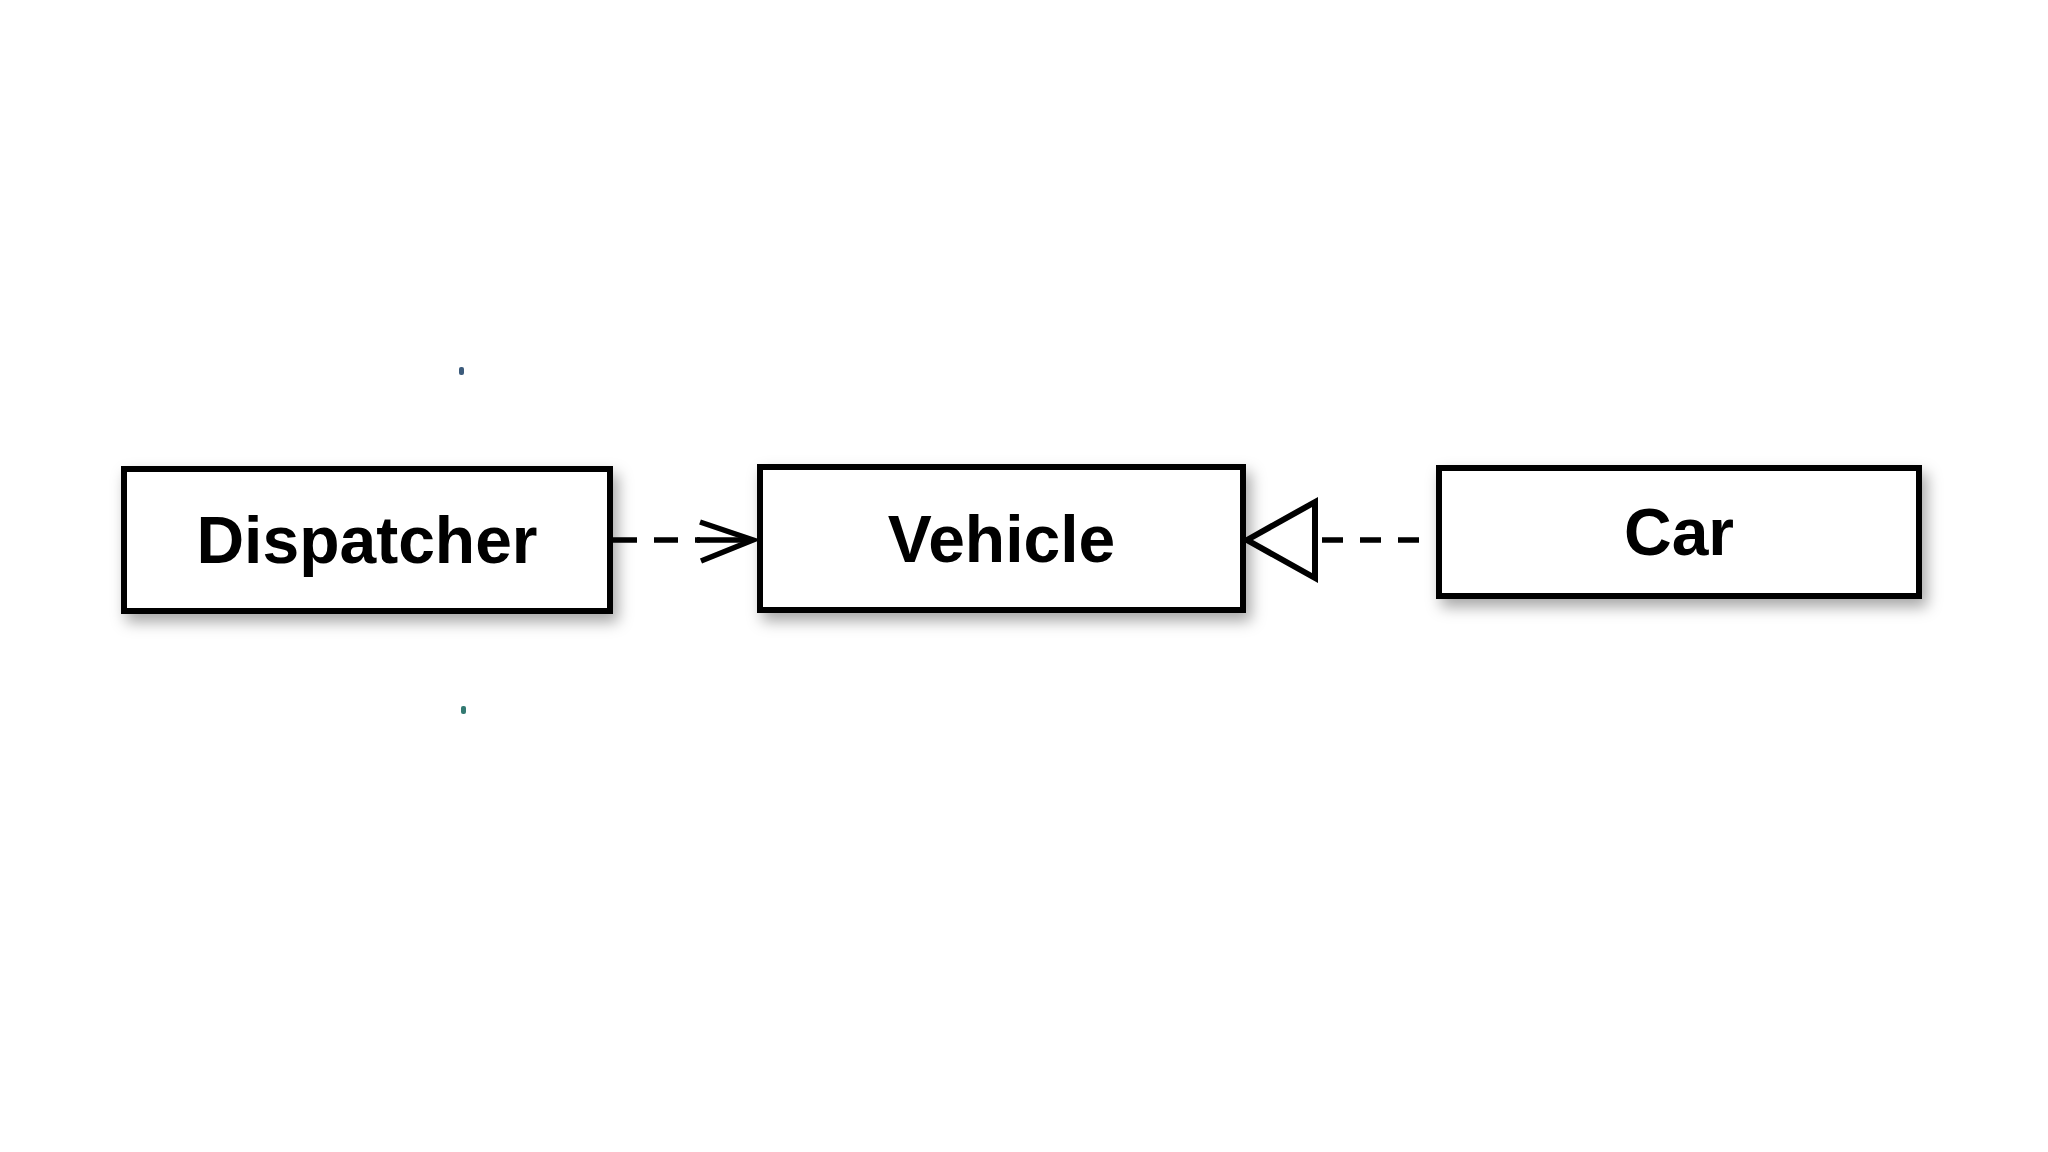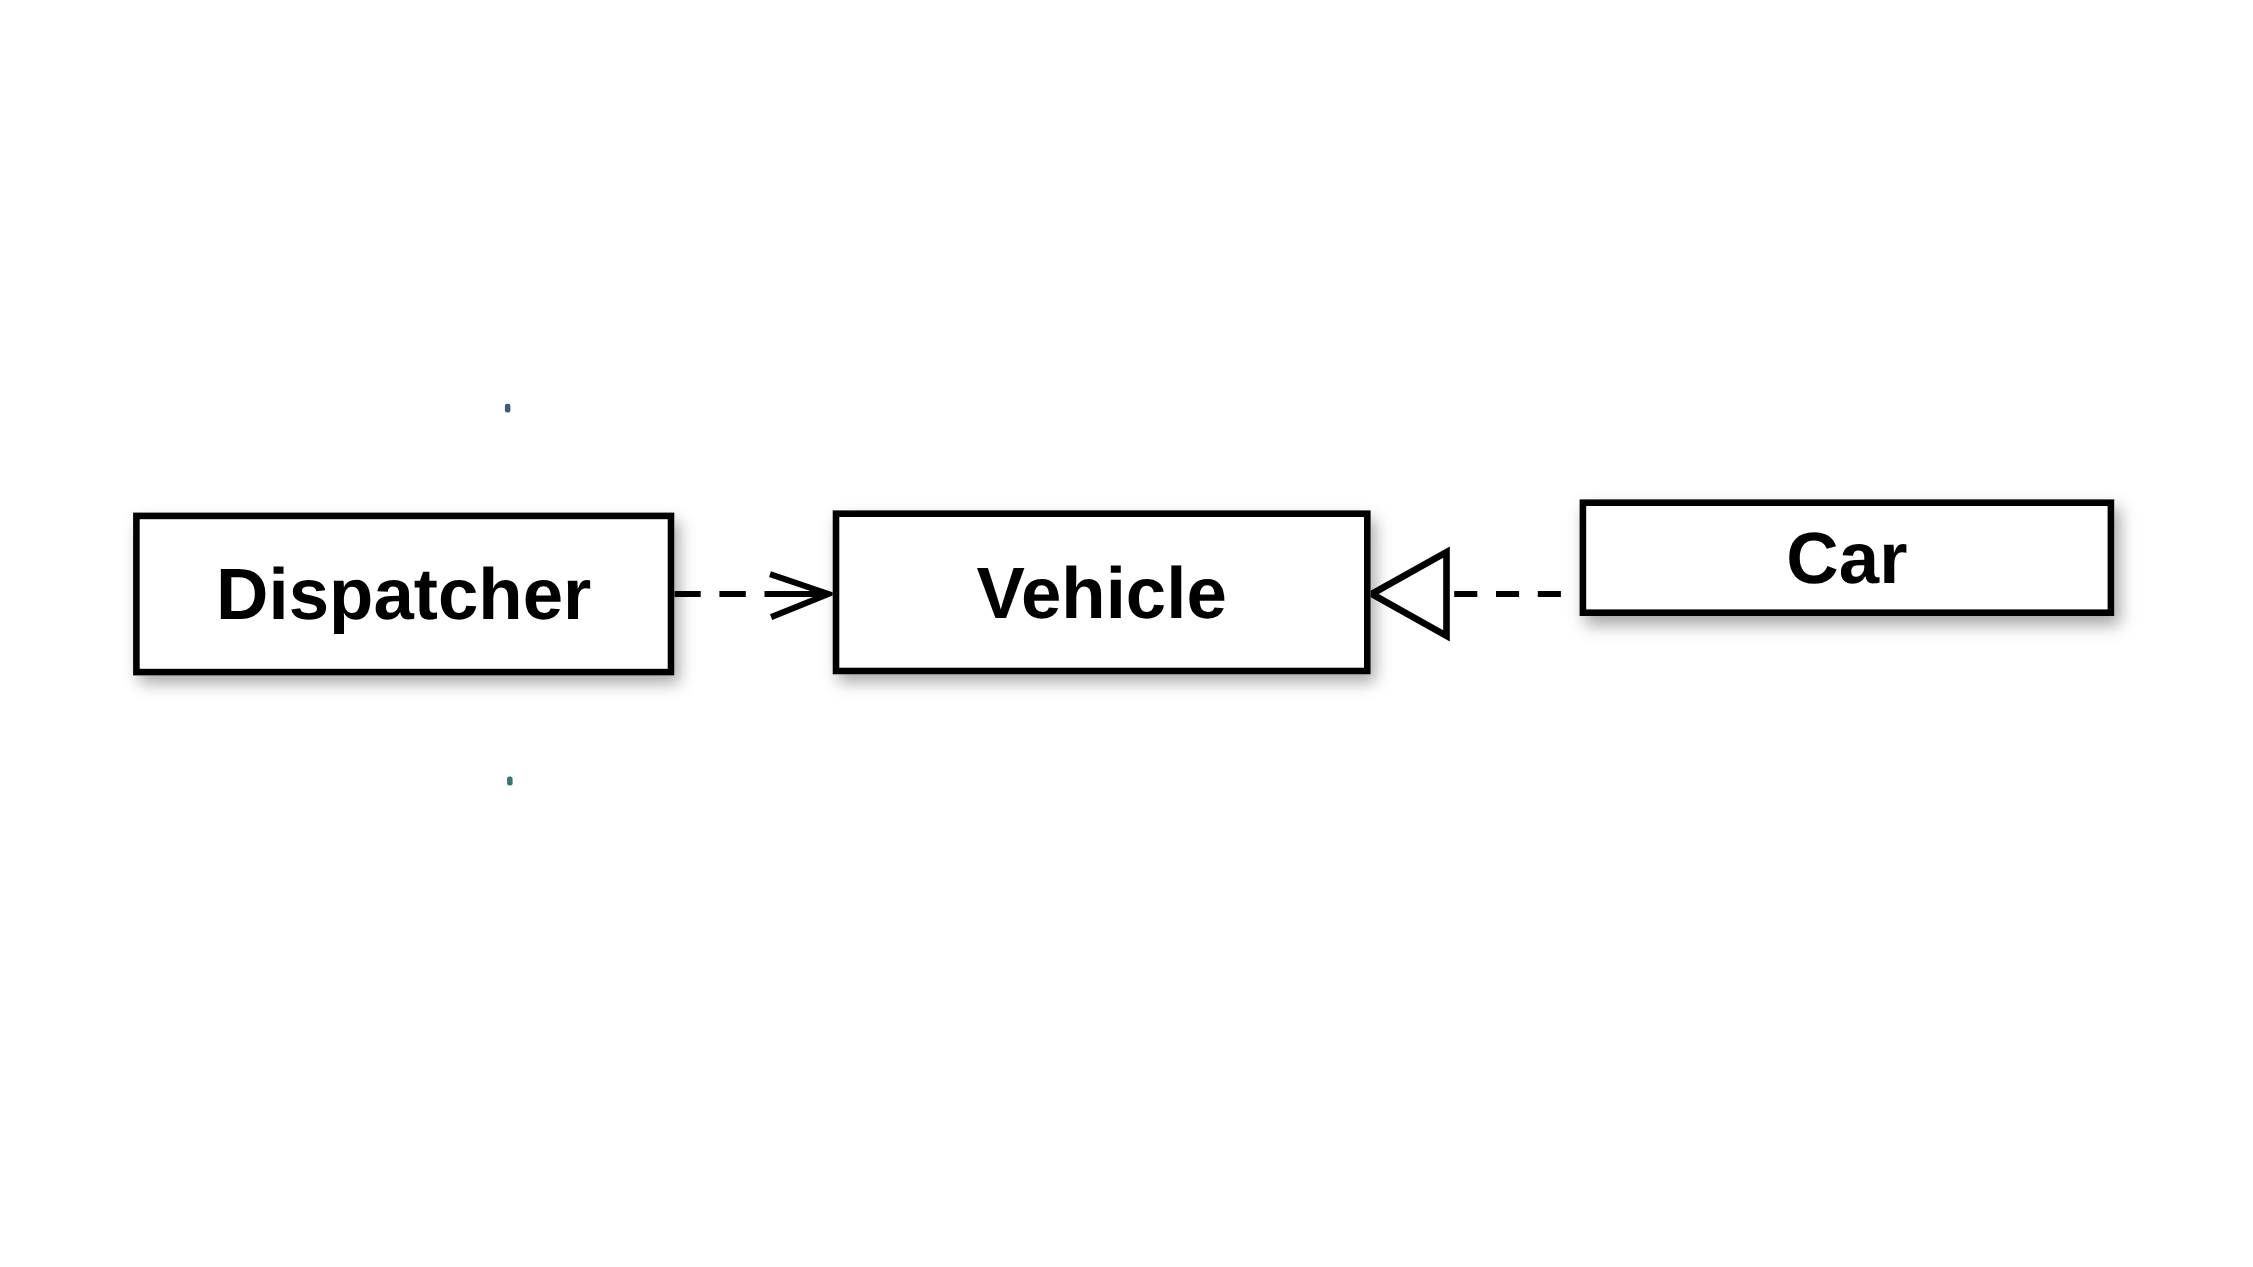--- a/index.html
+++ b/index.html
@@ -34,21 +34,21 @@
   }
   .uml-box .label {
     font-weight: bold;
     font-size: 66px;
     color: #000000;
     letter-spacing: 0px;
     white-space: nowrap;
   }
   .box-dispatcher { left: 121px; top: 466px; width: 492px; height: 148px; }
   .box-vehicle    { left: 757px; top: 464px; width: 489px; height: 149px; }
-  .box-car        { left: 1436px; top: 454px; width: 486px; height: 106px; }
+  .box-car        { left: 1436px; top: 465px; width: 486px; height: 134px; }
   .artifact-dot {
     position: absolute;
     width: 5px;
     height: 8px;
     border-radius: 2px;
     opacity: 0.9;
   }
   .dot-1 { left: 459px; top: 367px; }
   .dot-2 { left: 461px; top: 706px; }
 </style>

